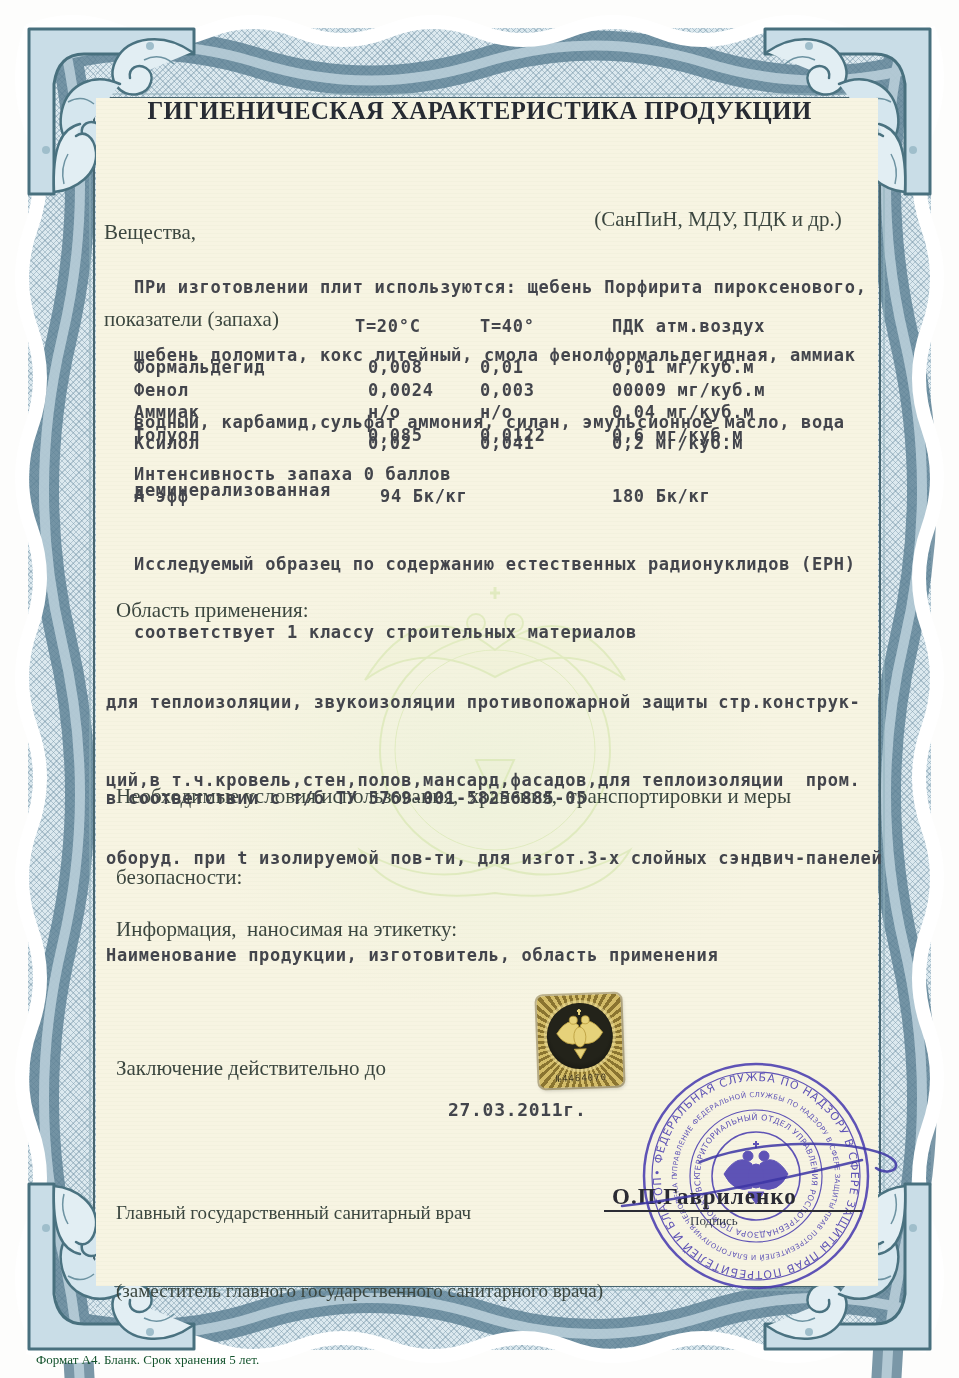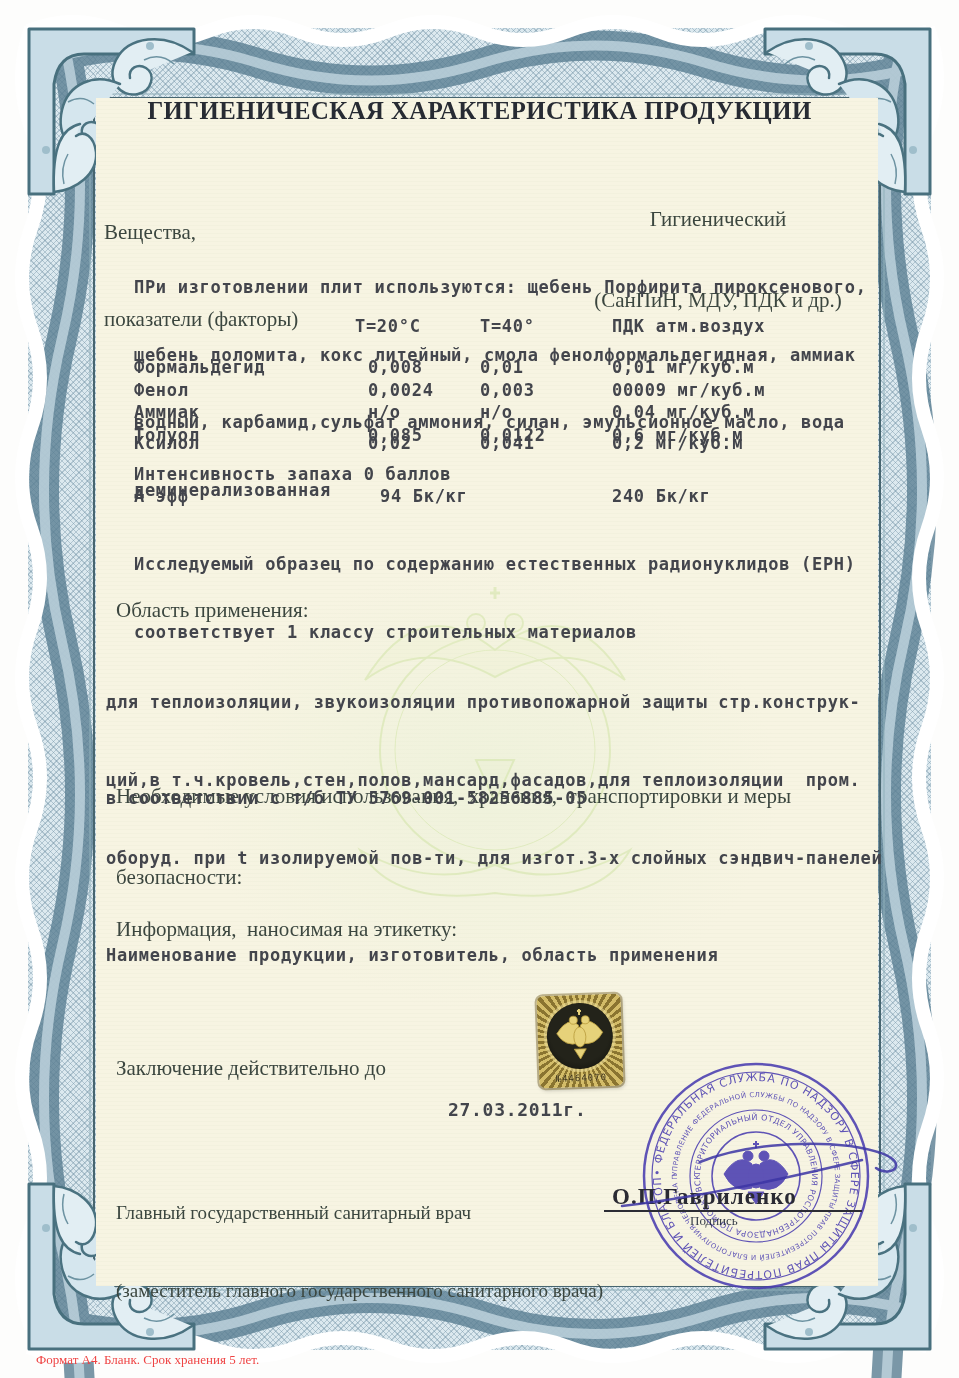--- a/index.html
+++ b/index.html
@@ -23,21 +23,21 @@
            repeating-linear-gradient(0deg, rgba(205,214,184,.10) 0 1px, transparent 1px 4px),
            #f7f4e2;}
   
   .serif{position:absolute;color:#3b463f;font-family:"Liberation Serif",serif;white-space:pre;}
   .mono{position:absolute;color:#43454c;font-family:"DejaVu Sans Mono",monospace;
         font-weight:700;font-size:17px;letter-spacing:.7px;white-space:pre;}
   .doc-title{left:0;right:0;top:96px;text-align:center;font-size:26px;font-weight:700;
              color:#272b33;letter-spacing:.5px;transform:scaleX(.95);white-space:pre;}
   .hdr{font-size:21px;line-height:29px;}
   .sec{font-size:21px;line-height:27px;}
-  .small-note{font-size:13px;color:#ef4444;}
+  .small-note{font-size:13px;color:#14532d;}
   .row-cell{position:absolute;top:0;}
   .t-row{position:absolute;left:0;width:805px;height:23px;}
   .c0{left:134px;} .c1{left:368px;} .c2{left:480px;} .c3{left:612px;}
   
   .holo{position:absolute;left:538px;top:995px;width:84px;height:92px;border-radius:6px;
         transform:rotate(-2deg);
         background:repeating-conic-gradient(from 0deg,#d3bc68 0deg 4deg,#8a7430 4deg 8deg);
         box-shadow:0 0 0 2px rgba(120,100,40,.45), 1px 2px 4px rgba(0,0,0,.25);}
   .holo-circle{position:absolute;left:9px;top:8px;width:66px;height:66px;border-radius:50%;
         background:radial-gradient(circle at 50% 45%, #23231a 60%, #0d0d08 100%);
@@ -118,24 +118,23 @@
       <path d="M190,48 h10 M195,42 v12" stroke-width="3" fill="none"></path>
       <path d="M176,215 h38 l-19,42 Z"></path>
       <path d="M60,305 Q130,345 195,320 Q260,345 330,305 Q298,362 195,348 Q92,362 60,305 Z" fill="none"></path>
     </g>
   </svg>
 
   <div class="serif doc-title">ГИГИЕНИЧЕСКАЯ ХАРАКТЕРИСТИКА ПРОДУКЦИИ</div>
 
   <div class="serif hdr" style="left:104px;top:160px;">
     <div>Вещества,</div>
-    <div>показатели (факторы)</div>
+    <div>показатели (запаха)</div>
   </div>
   <div class="serif hdr" style="left:556px;top:152px;width:324px;text-align:center;line-height:27px;">
-    <div>Гигиенический</div>
     <div>(СанПиН, МДУ, ПДК и др.)</div>
   </div>
 
   <div class="mono" style="left:134px;top:231px;line-height:22.5px;">
     <div>ПРи изготовлении плит используются: щебень Порфирита пироксенового,</div>
     <div>щебень доломита, кокс литейный, смола фенолформальдегидная, аммиак</div>
     <div>водный, карбамид,сульфат аммония, силан, эмульсионное масло, вода</div>
     <div>деминерализованная</div>
   </div>
 
@@ -173,21 +172,21 @@
     <span class="mono row-cell c0">Ксилол</span>
     <span class="mono row-cell c1">0,02</span>
     <span class="mono row-cell c2">0,041</span>
     <span class="mono row-cell c3">0,2 мг/куб.м</span>
   </div>
 
   <div class="mono" style="left:134px;top:464px;">Интенсивность запаха 0 баллов</div>
   <div class="t-row" style="top:486px;">
     <span class="mono row-cell c0">А эфф</span>
     <span class="mono row-cell" style="left:380px;">94 Бк/кг</span>
-    <span class="mono row-cell c3">240 Бк/кг</span>
+    <span class="mono row-cell c3">180 Бк/кг</span>
   </div>
   <div class="mono" style="left:134px;top:508px;line-height:22.5px;">
     <div>Исследуемый образец по содержанию естественных радионуклидов (ЕРН)</div>
     <div>соответствует 1 классу строительных материалов</div>
   </div>
 
   <div class="serif sec" style="left:116px;top:597px;">Область применения:</div>
   <div class="mono" style="left:106px;top:637px;line-height:26px;">
     <div>для теплоизоляции, звукоизоляции противопожарной защиты стр.конструк-</div>
     <div>ций,в т.ч.кровель,стен,полов,мансард,фасадов,для теплоизоляции  пром.</div>

